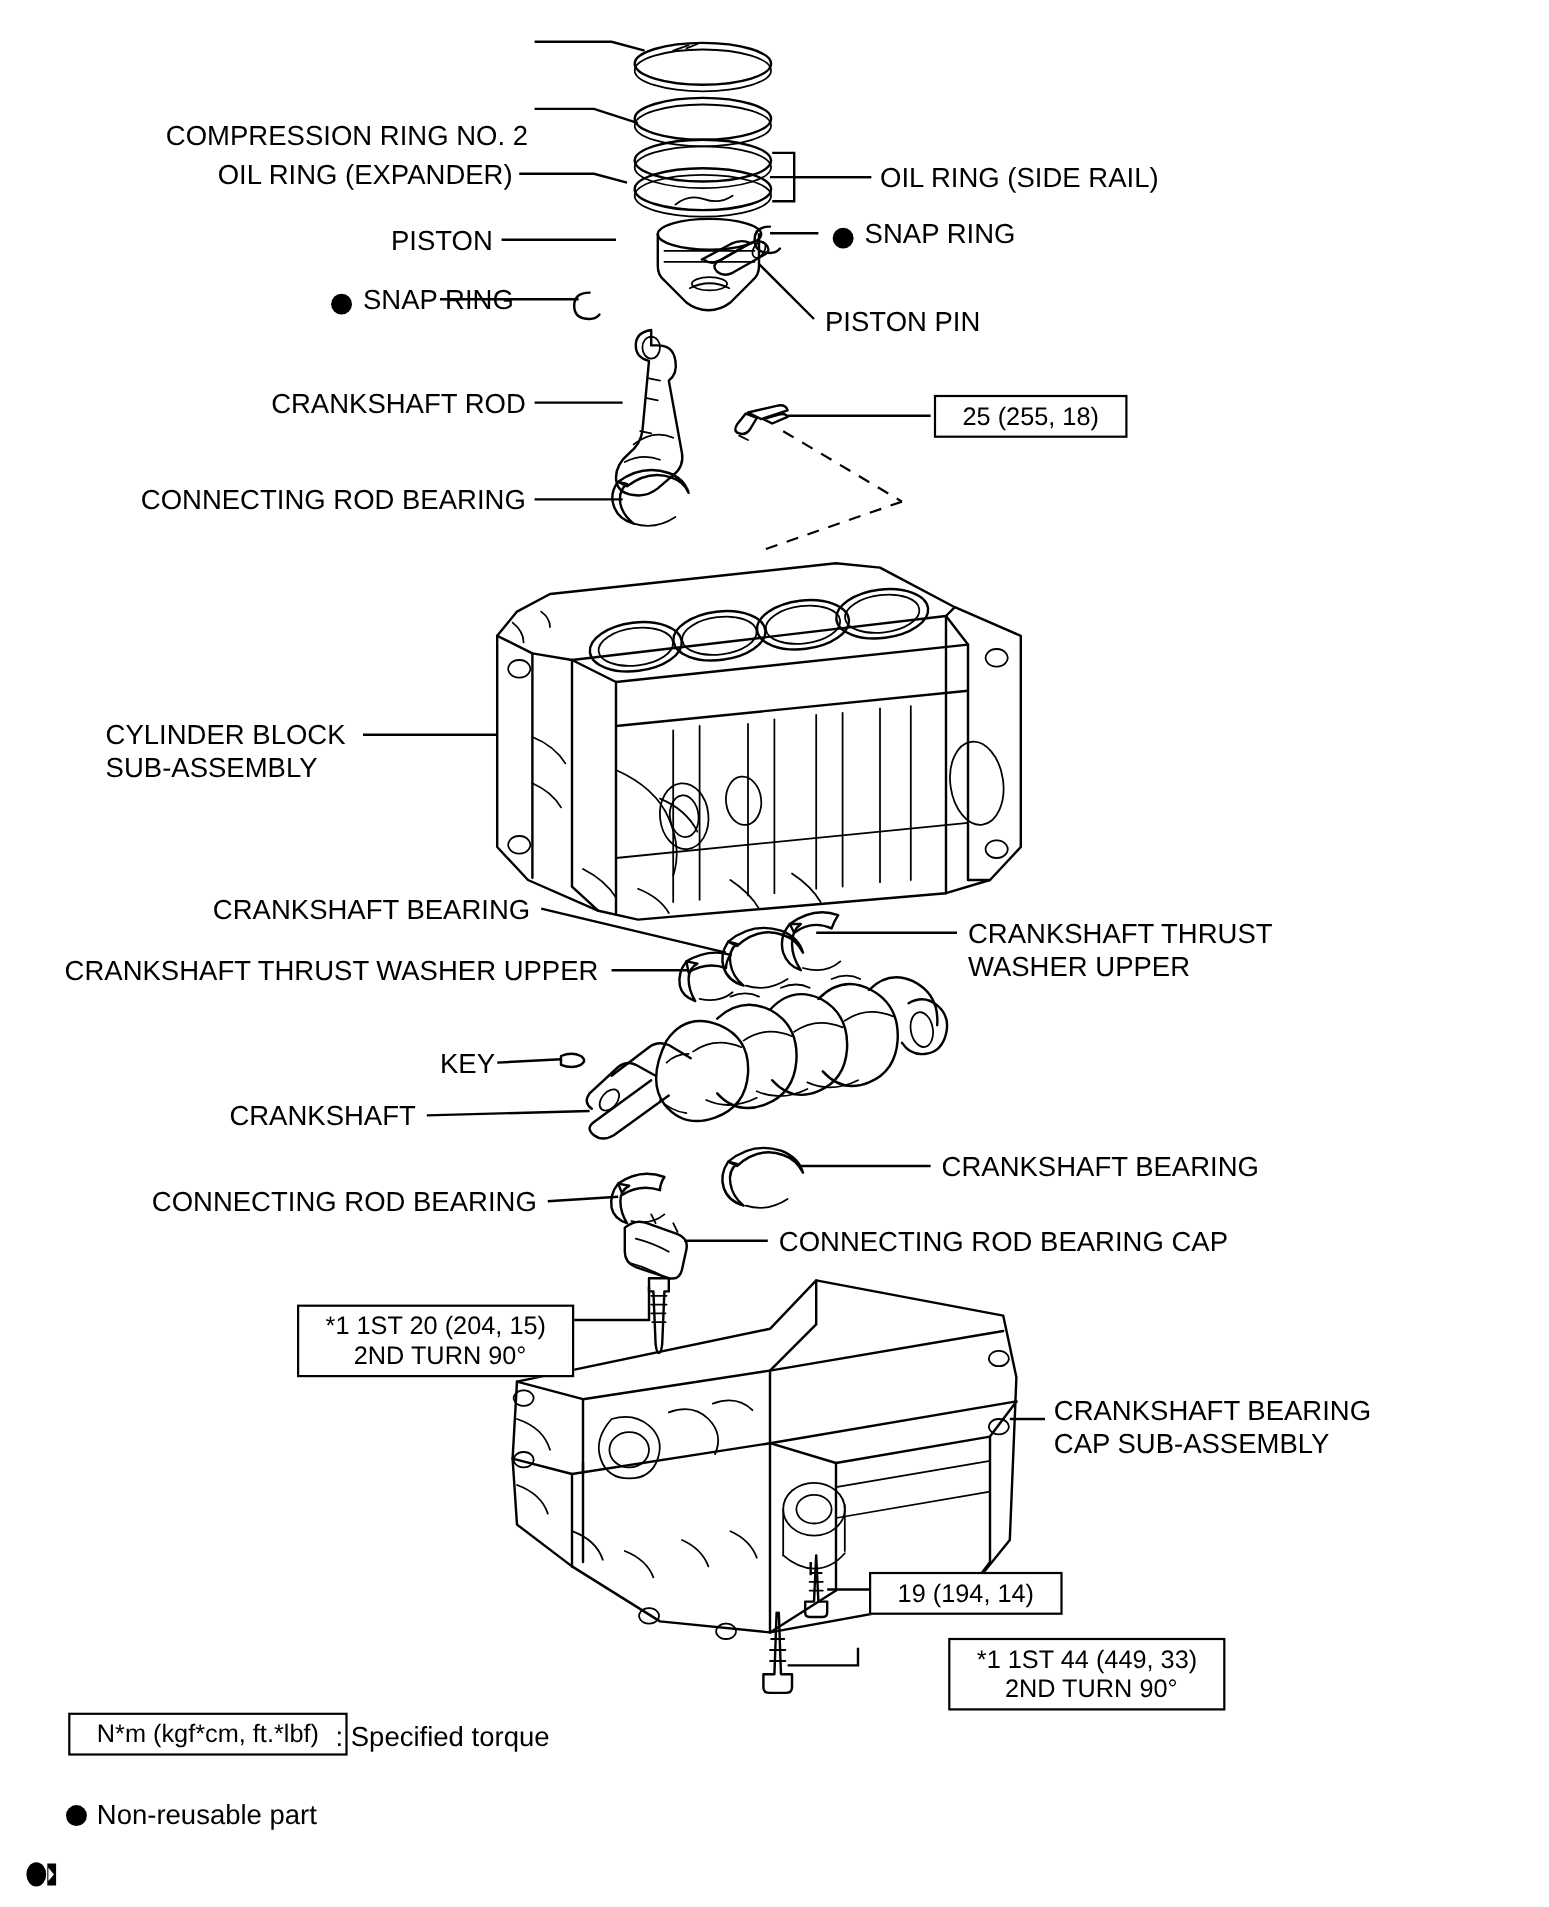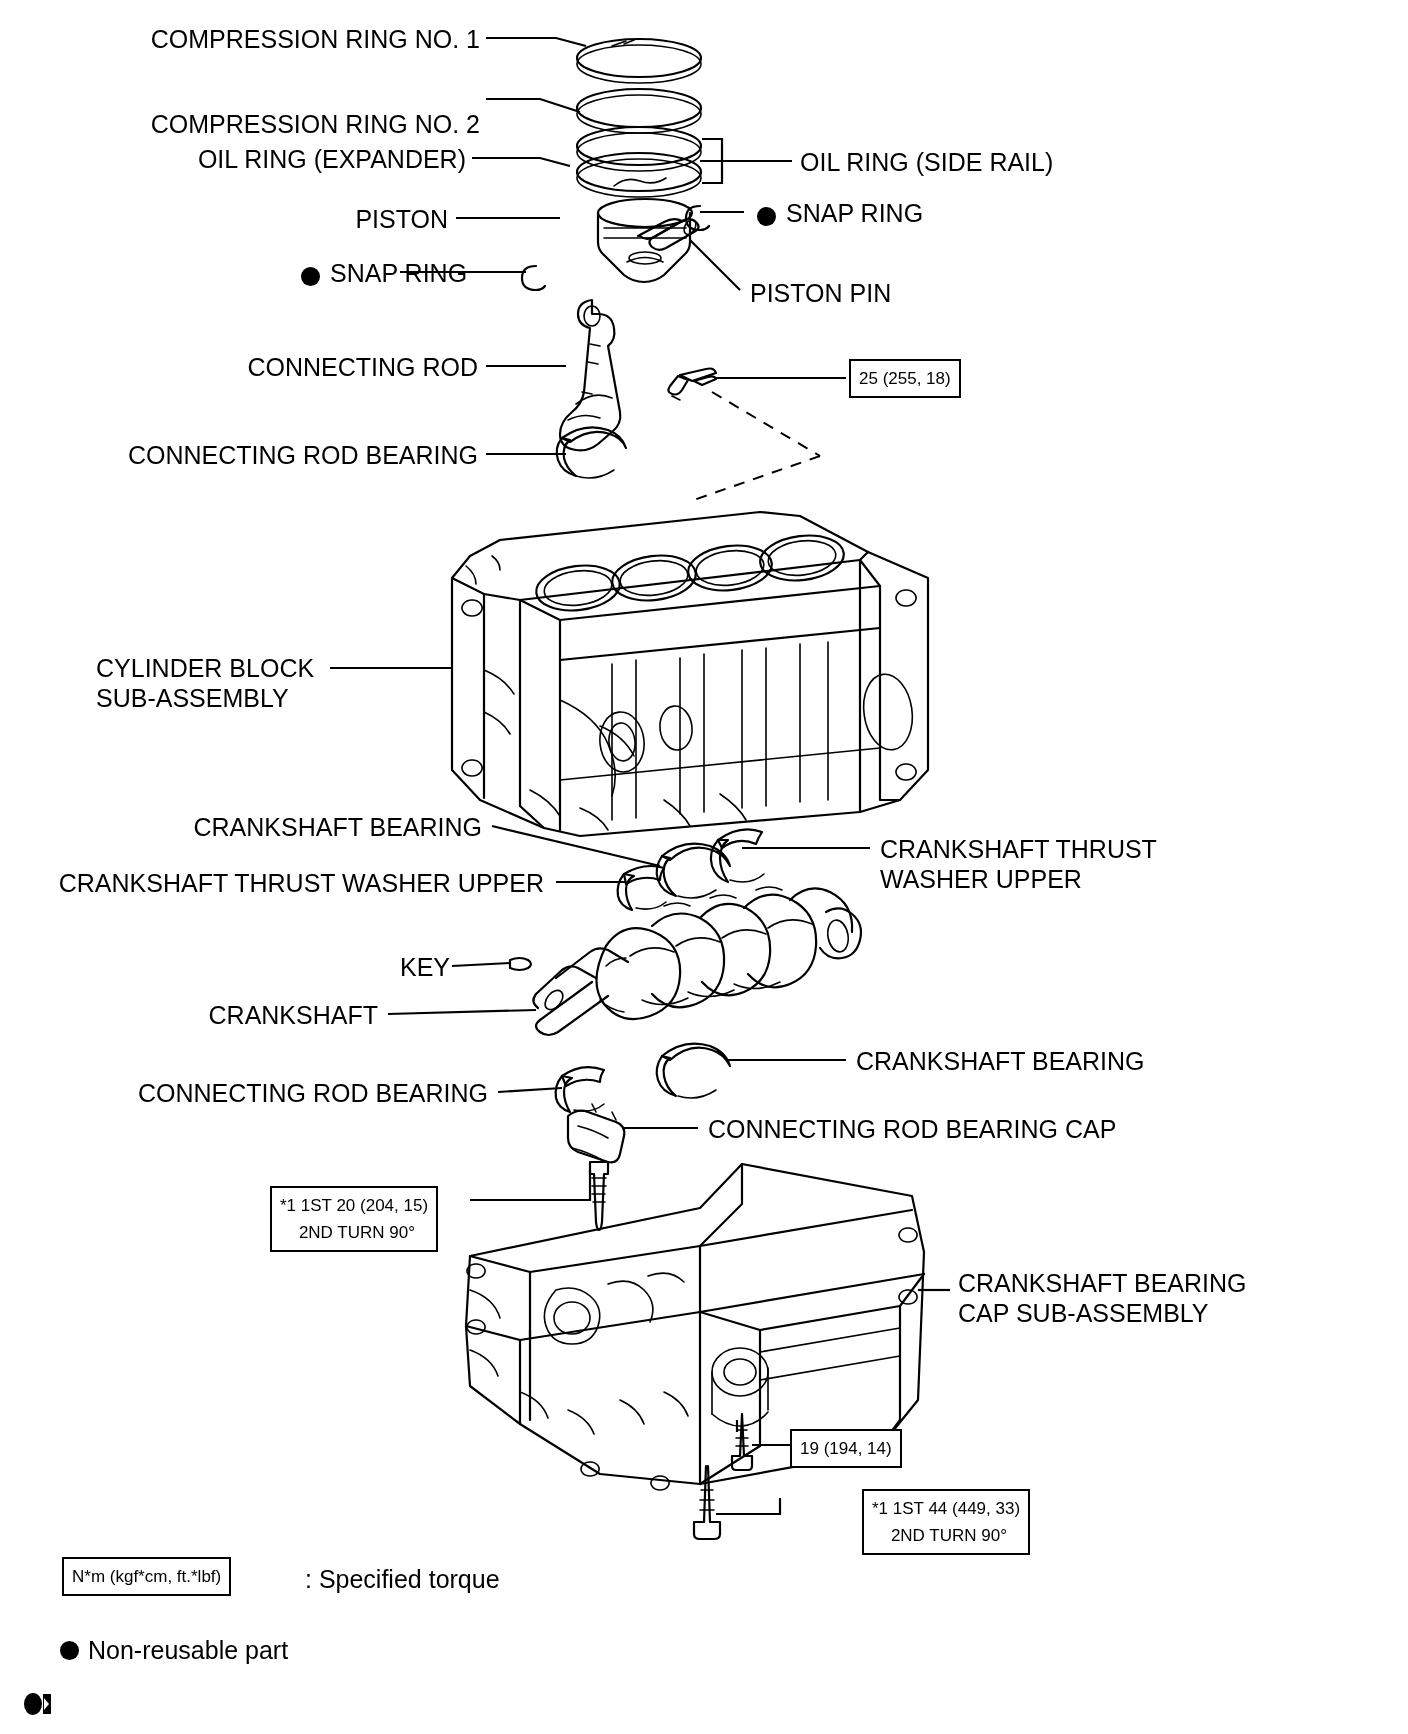--- a/index.html
+++ b/index.html
@@ -13,23 +13,23 @@
     position:absolute;
     font-size:25px;
     line-height:30px;
     white-space:pre;
     letter-spacing:0px;
   }
   .lbl.r{text-align:right;}
   .box{
     position:absolute;
     border:2.5px solid #000;
-    font-size:17px;
+    font-size:23px;
     line-height:27px;
-    padding:4px 8px;
+    padding:4px 24px;
     white-space:pre;
     background:#fff;
   }
   .dot{
     position:absolute;
     width:19px;height:19px;border-radius:50%;
     background:#000;
   }
   .legendrow{position:absolute;font-size:25px;line-height:30px;white-space:pre;text-align:center;}
   svg{position:absolute;left:0;top:0;}
@@ -270,31 +270,30 @@
       <path class="lead" d="M452 966 L510 963"></path>
       <path class="lead" d="M388 1014 L536 1010"></path>
       <path class="lead" d="M846 1060 L726 1060"></path>
       <path class="lead" d="M498 1092 L562 1088"></path>
       <path class="lead" d="M698 1128 L622 1128"></path>
       <path class="lead" d="M950 1290 L918 1290"></path>
       <path class="lead" d="M470 1200 L590 1200 L590 1170"></path>
     </g>
   </svg>
 
-  <div class="lbl r" style="left:130px;top:24px;width:350px;">COMPRESSION RING NO. 1</div>
   <div class="lbl r" style="left:130px;top:85px;width:350px;margin-top:24px;">COMPRESSION RING NO. 2</div>
   <div class="lbl r" style="left:190px;top:144px;width:276px;">OIL RING (EXPANDER)</div>
   <div class="lbl" style="left:800px;top:147px;">OIL RING (SIDE RAIL)</div>
   <div class="lbl r" style="left:250px;top:204px;width:198px;">PISTON</div>
   <div class="lbl" style="left:786px;top:198px;">SNAP RING</div>
   <div class="dot" style="left:757px;top:207px;"></div>
   <div class="lbl" style="left:330px;top:258px;">SNAP RING</div>
   <div class="dot" style="left:301px;top:267px;"></div>
   <div class="lbl" style="left:750px;top:278px;">PISTON PIN</div>
-  <div class="lbl r" style="left:140px;top:352px;width:338px;">CONNECTING ROD</div>
+  <div class="lbl r" style="left:140px;top:352px;width:338px;">CRANKSHAFT ROD</div>
   <div class="lbl r" style="left:110px;top:440px;width:368px;">CONNECTING ROD BEARING</div>
 
   <div class="lbl" style="left:96px;top:653px;">CYLINDER BLOCK
 SUB-ASSEMBLY</div>
   <div class="lbl r" style="left:176px;top:812px;width:306px;">CRANKSHAFT BEARING</div>
   <div class="lbl r" style="left:44px;top:868px;width:500px;">CRANKSHAFT THRUST WASHER UPPER</div>
   <div class="lbl" style="left:880px;top:834px;">CRANKSHAFT THRUST
 WASHER UPPER</div>
   <div class="lbl r" style="left:338px;top:952px;width:112px;">KEY</div>
   <div class="lbl r" style="left:180px;top:1000px;width:198px;">CRANKSHAFT</div>

